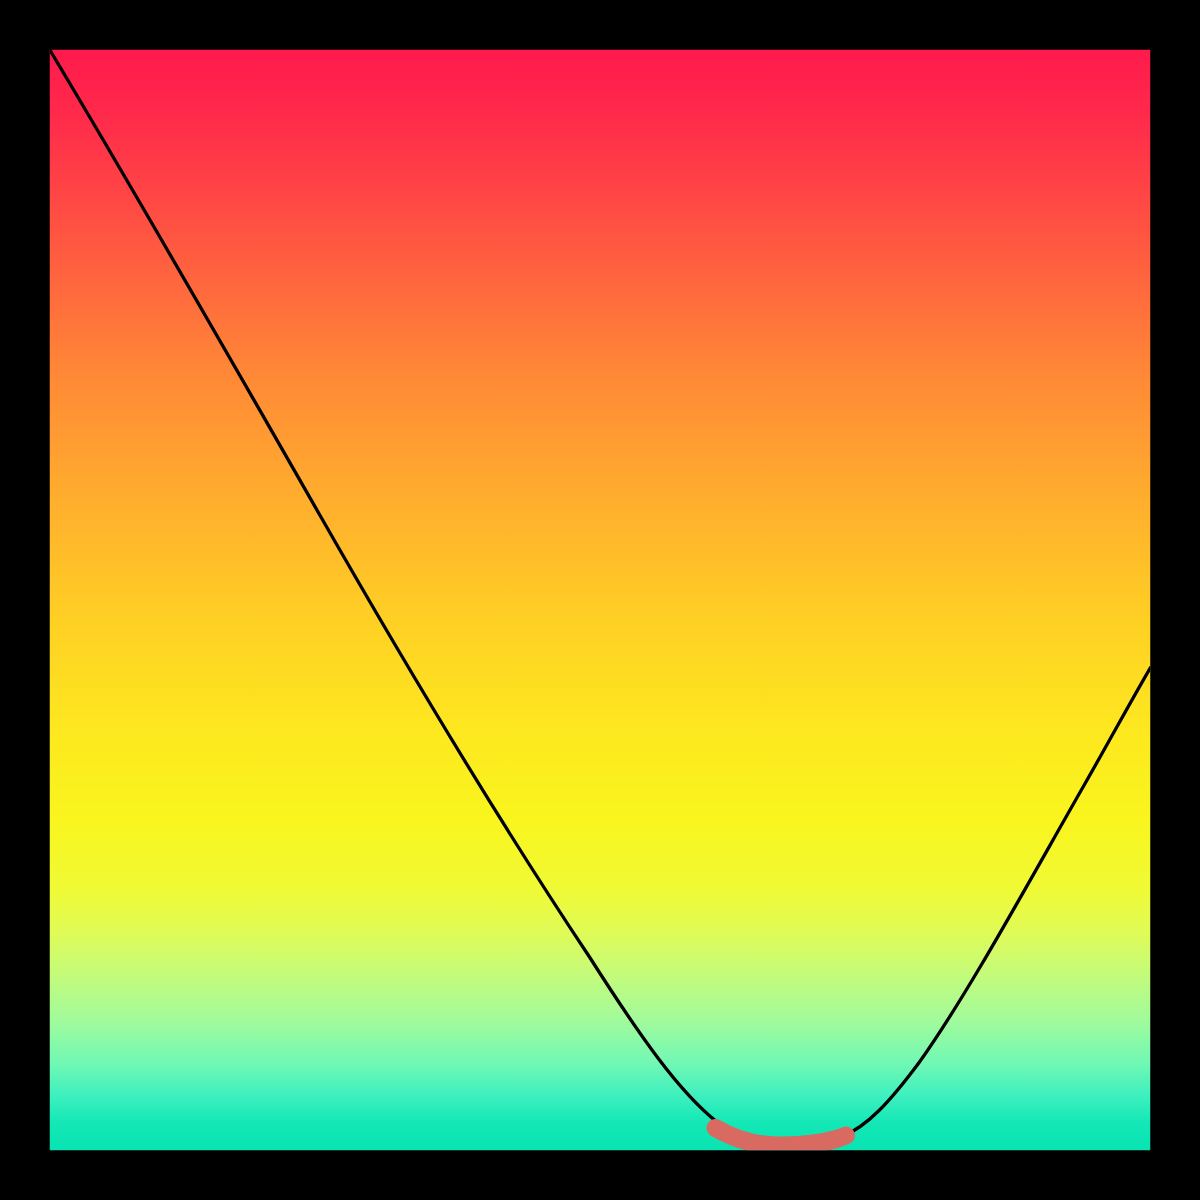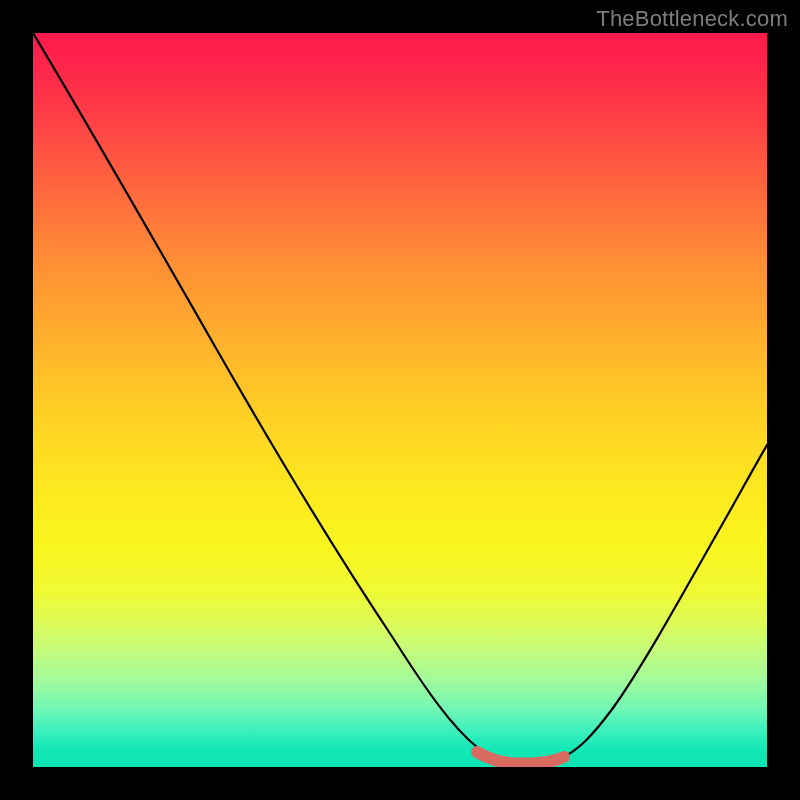--- a/index.html
+++ b/index.html
@@ -93,14 +93,13 @@
            C 545 718, 560 702, 580 675
            C 612 630, 650 560, 690 490
            C 706 462, 720 436, 734 412"></path>
       <path class="marker" d="M 444 719
            C 456 726, 468 730, 482 730.5
            C 498 731, 512 730, 524 726.5
            C 527 725.6, 529 724.8, 531 724"></path>
     </svg>
   </div>
 
-  <div class="watermark">TheBottleneck.com</div>
 </div>
 
 </body></html>

